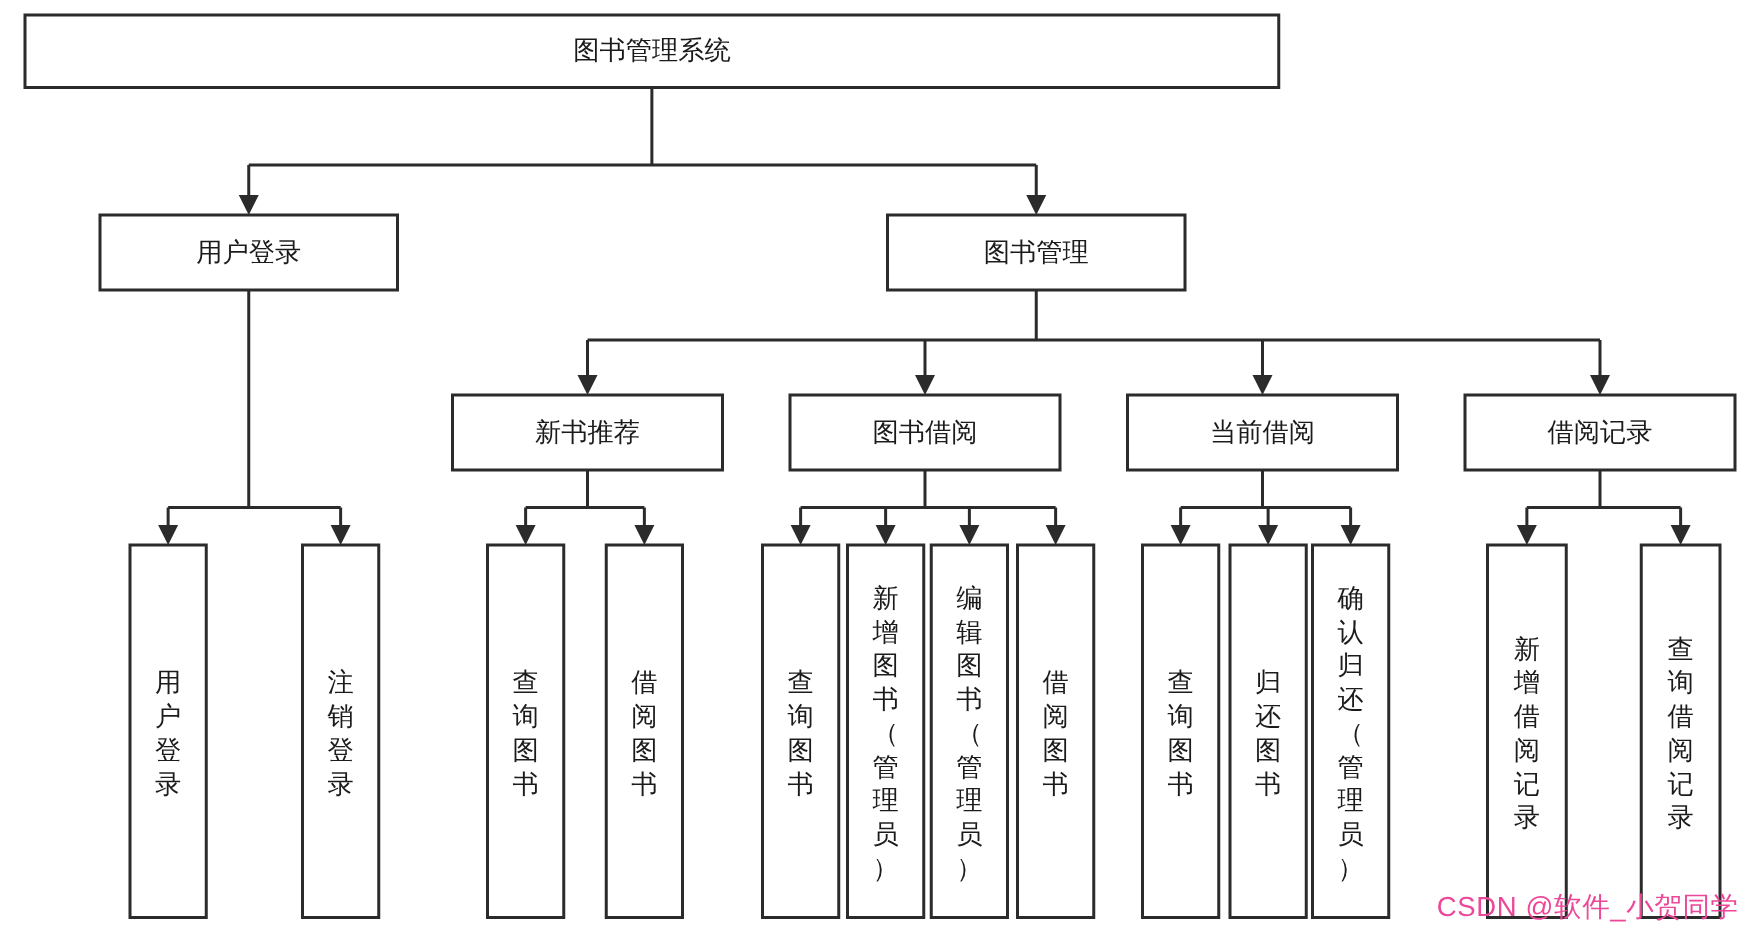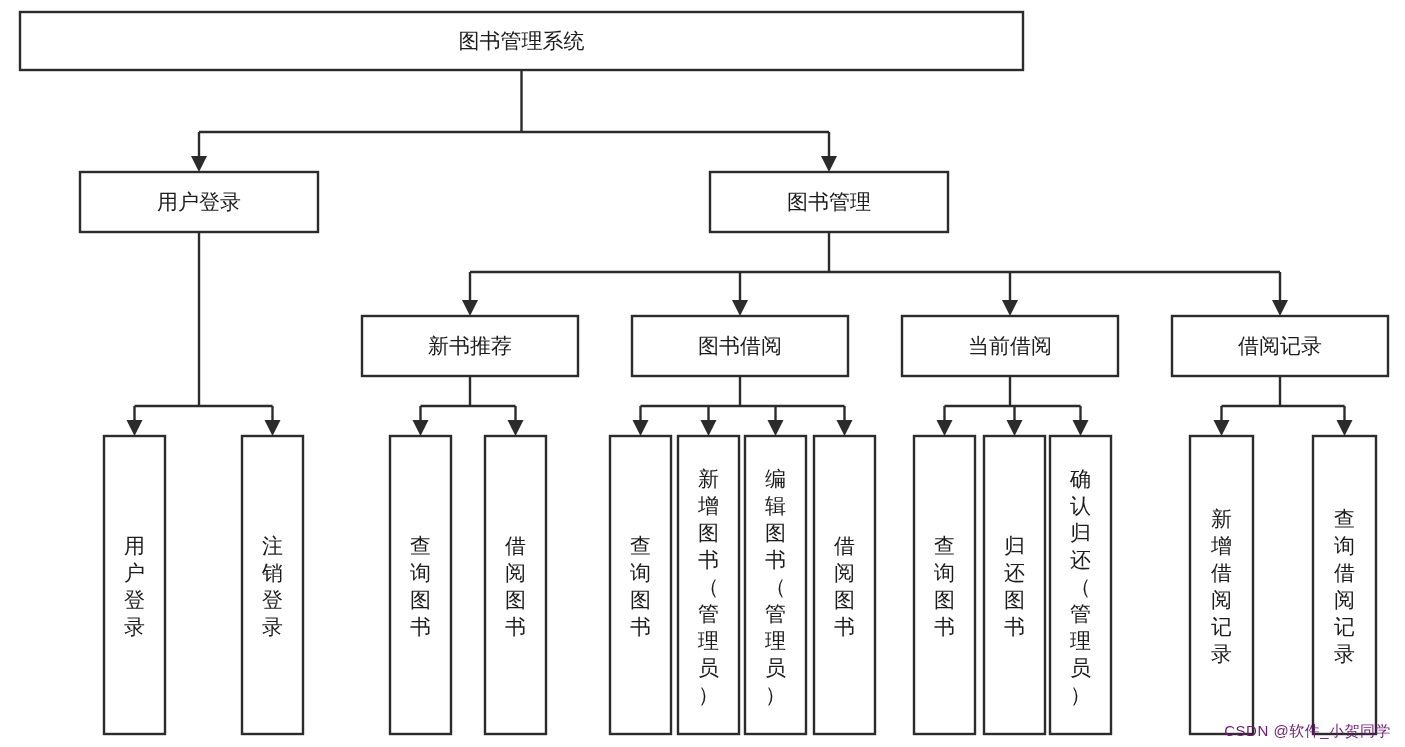--- a/index.html
+++ b/index.html
@@ -52,22 +52,22 @@
     font-family: "Liberation Sans", "DejaVu Sans", sans-serif;
     font-size: 21px;
     fill: #1b1b1b;
     text-anchor: middle;
   }
   .watermark {
     position: absolute;
     right: 14px;
     bottom: 6px;
     font-family: "Liberation Sans", "DejaVu Sans", sans-serif;
-    font-size: 15px;
-    color: #701a75;
+    font-size: 22px;
+    color: #ec4899;
     letter-spacing: 0.5px;
     white-space: nowrap;
     user-select: none;
   }
 </style>
 </head>
 <body>
 
 <div id="diagram-root">
   <svg id="flow-svg" viewBox="0 0 1405 747" xmlns="http://www.w3.org/2000/svg">

